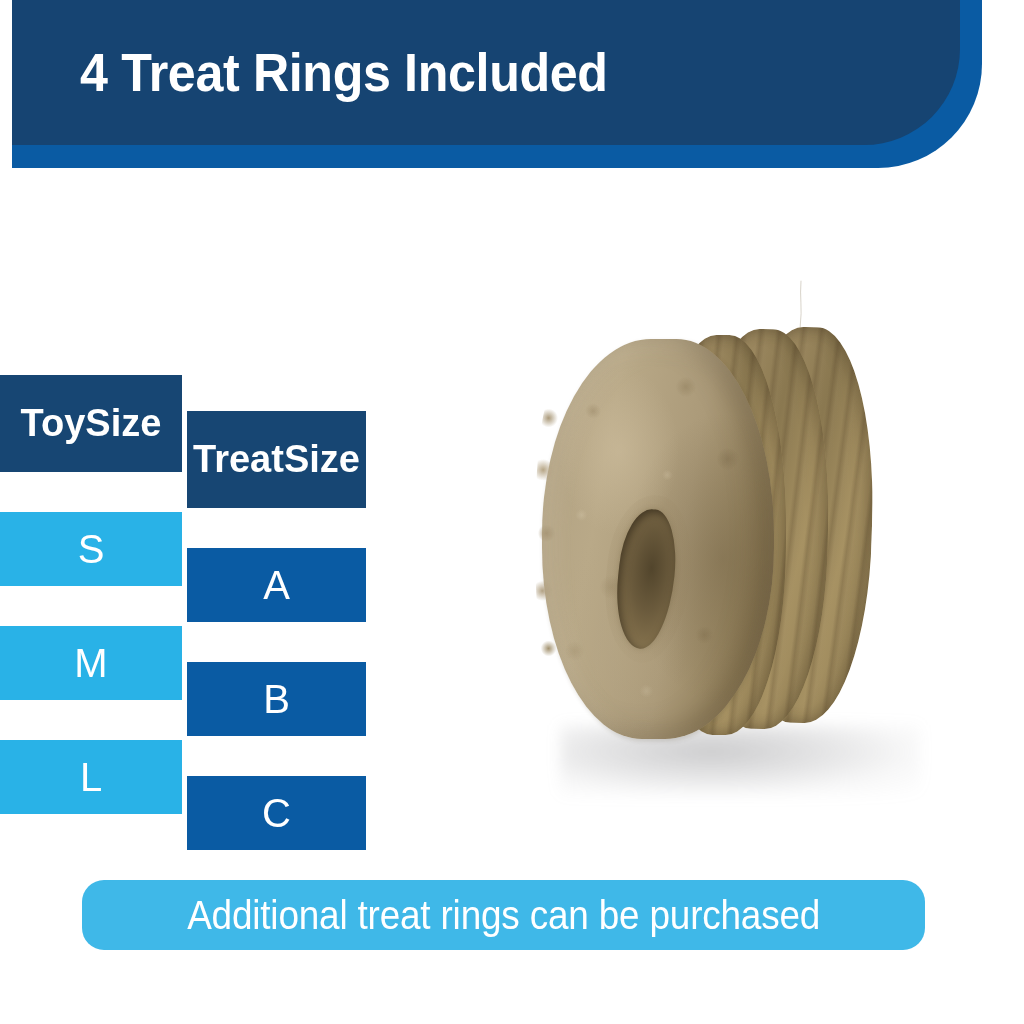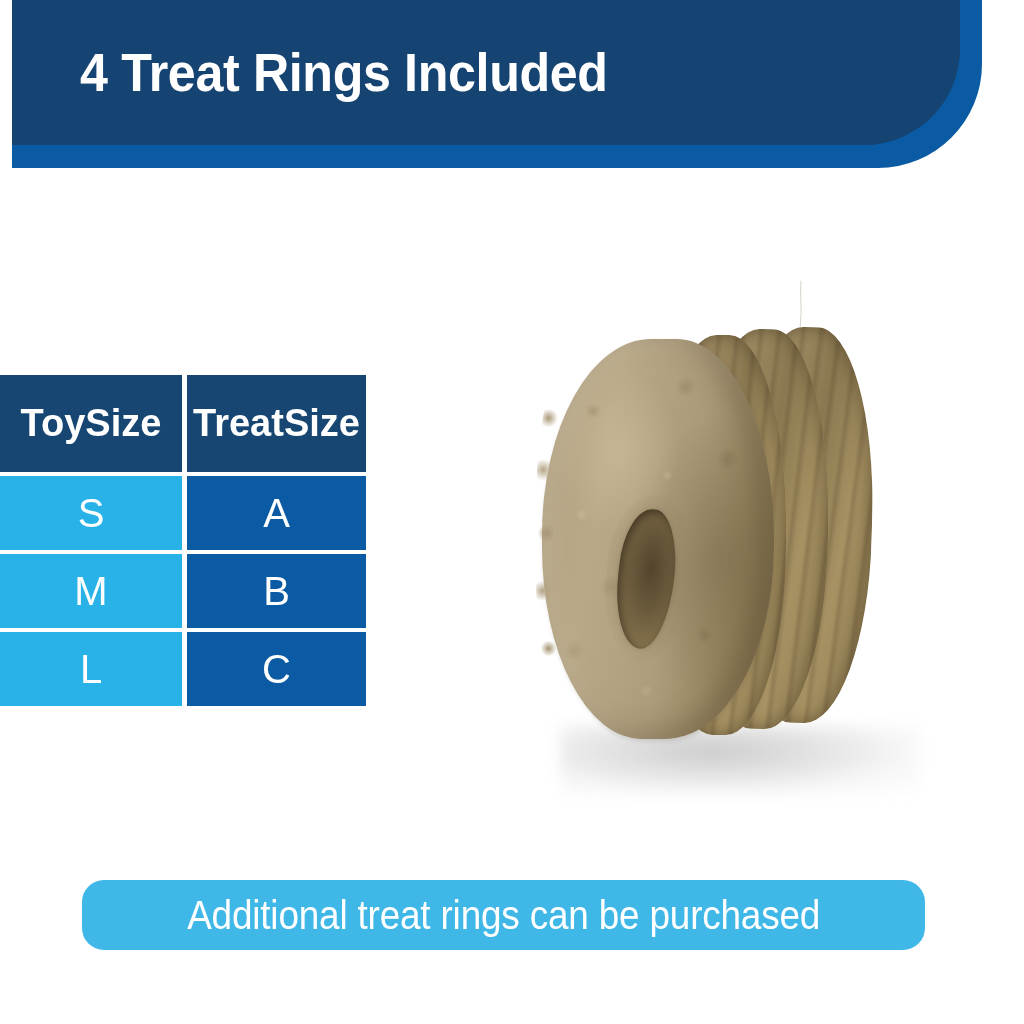--- a/index.html
+++ b/index.html
@@ -77,21 +77,21 @@
   .cell {
     box-sizing: border-box;
     display: flex;
     align-items: center;
     justify-content: center;
     text-align: center;
     color: #ffffff;
     font-family: "Liberation Sans", sans-serif;
   }
   .col-left  { width: 182px; flex: 0 0 182px; }
-  .col-right { width: 179px; flex: 0 0 179px; }
+  .col-right { width: 179px; flex: 0 0 179px; margin-top: 36px; }
 
   .head-cell {
     height: 97px;
     background: #174673;
     font-size: 38px;
     line-height: 41px;
     font-weight: bold;
   }
   .row-spacer { height: 4px; }
 

